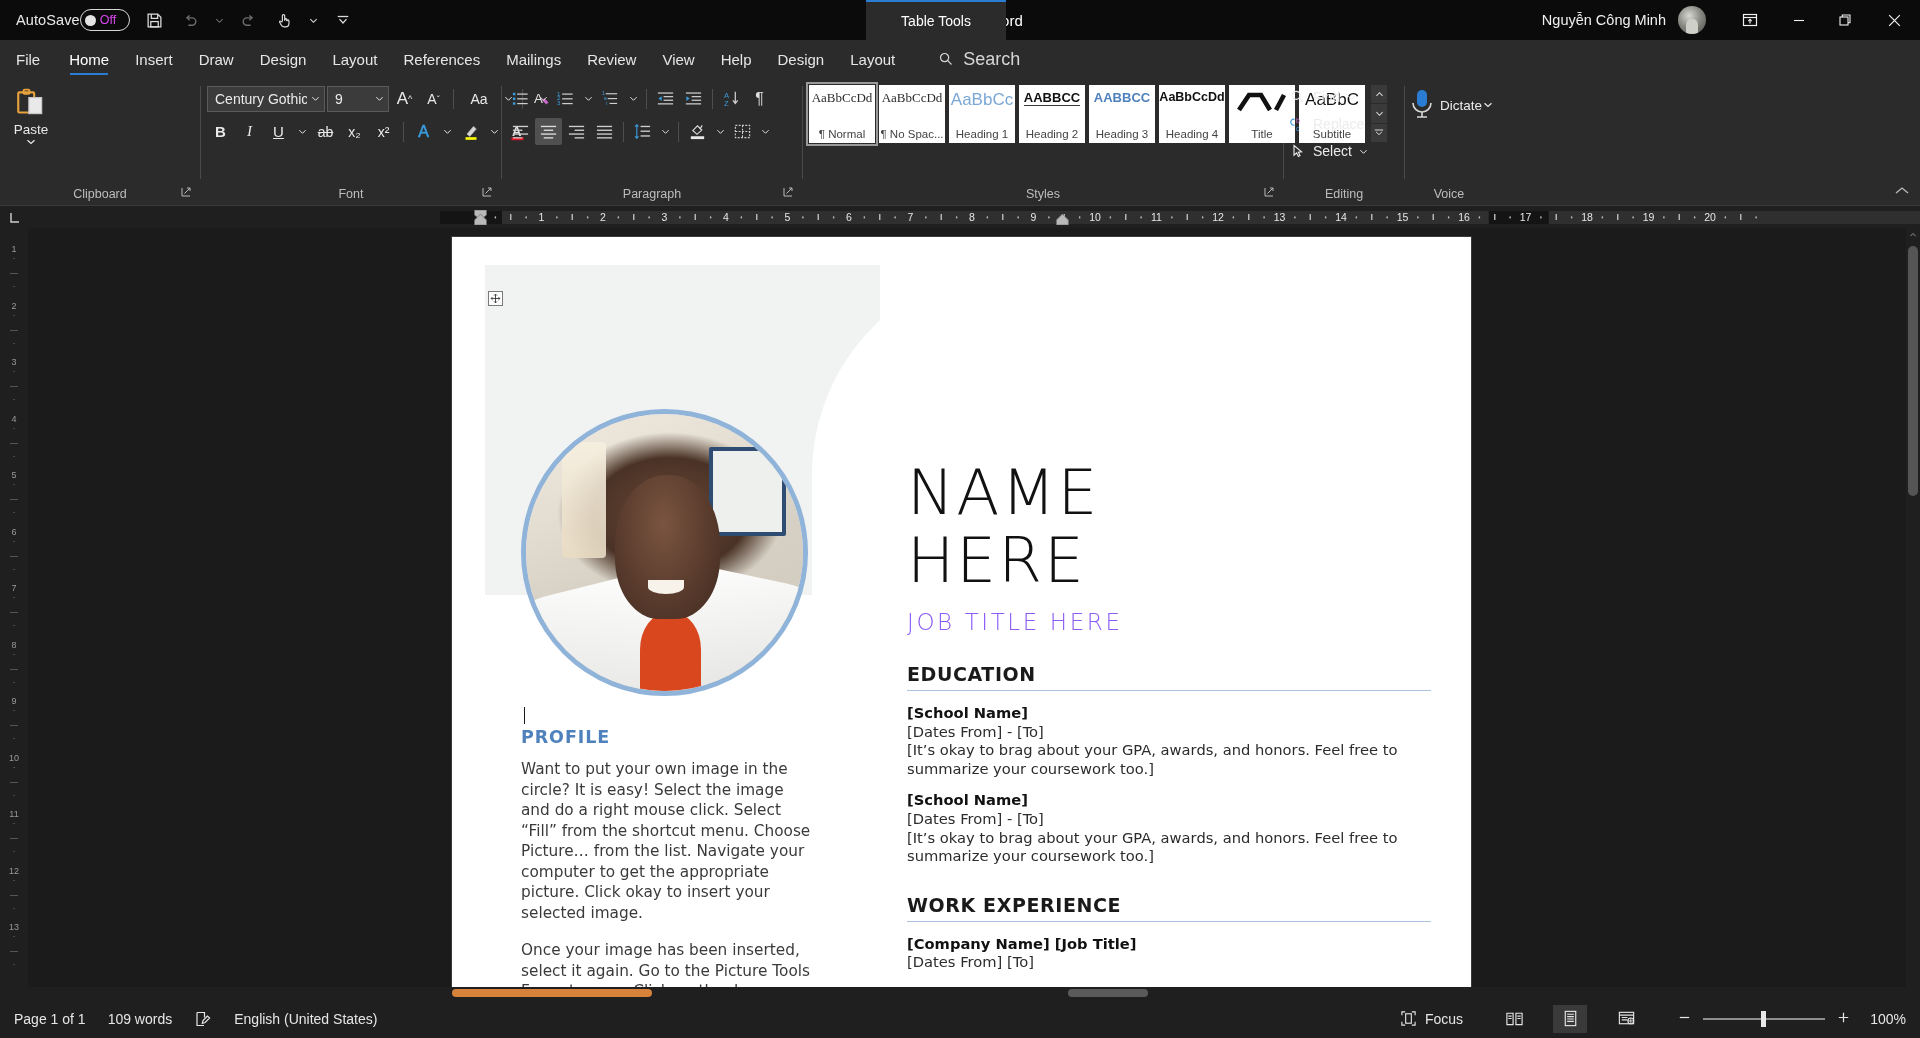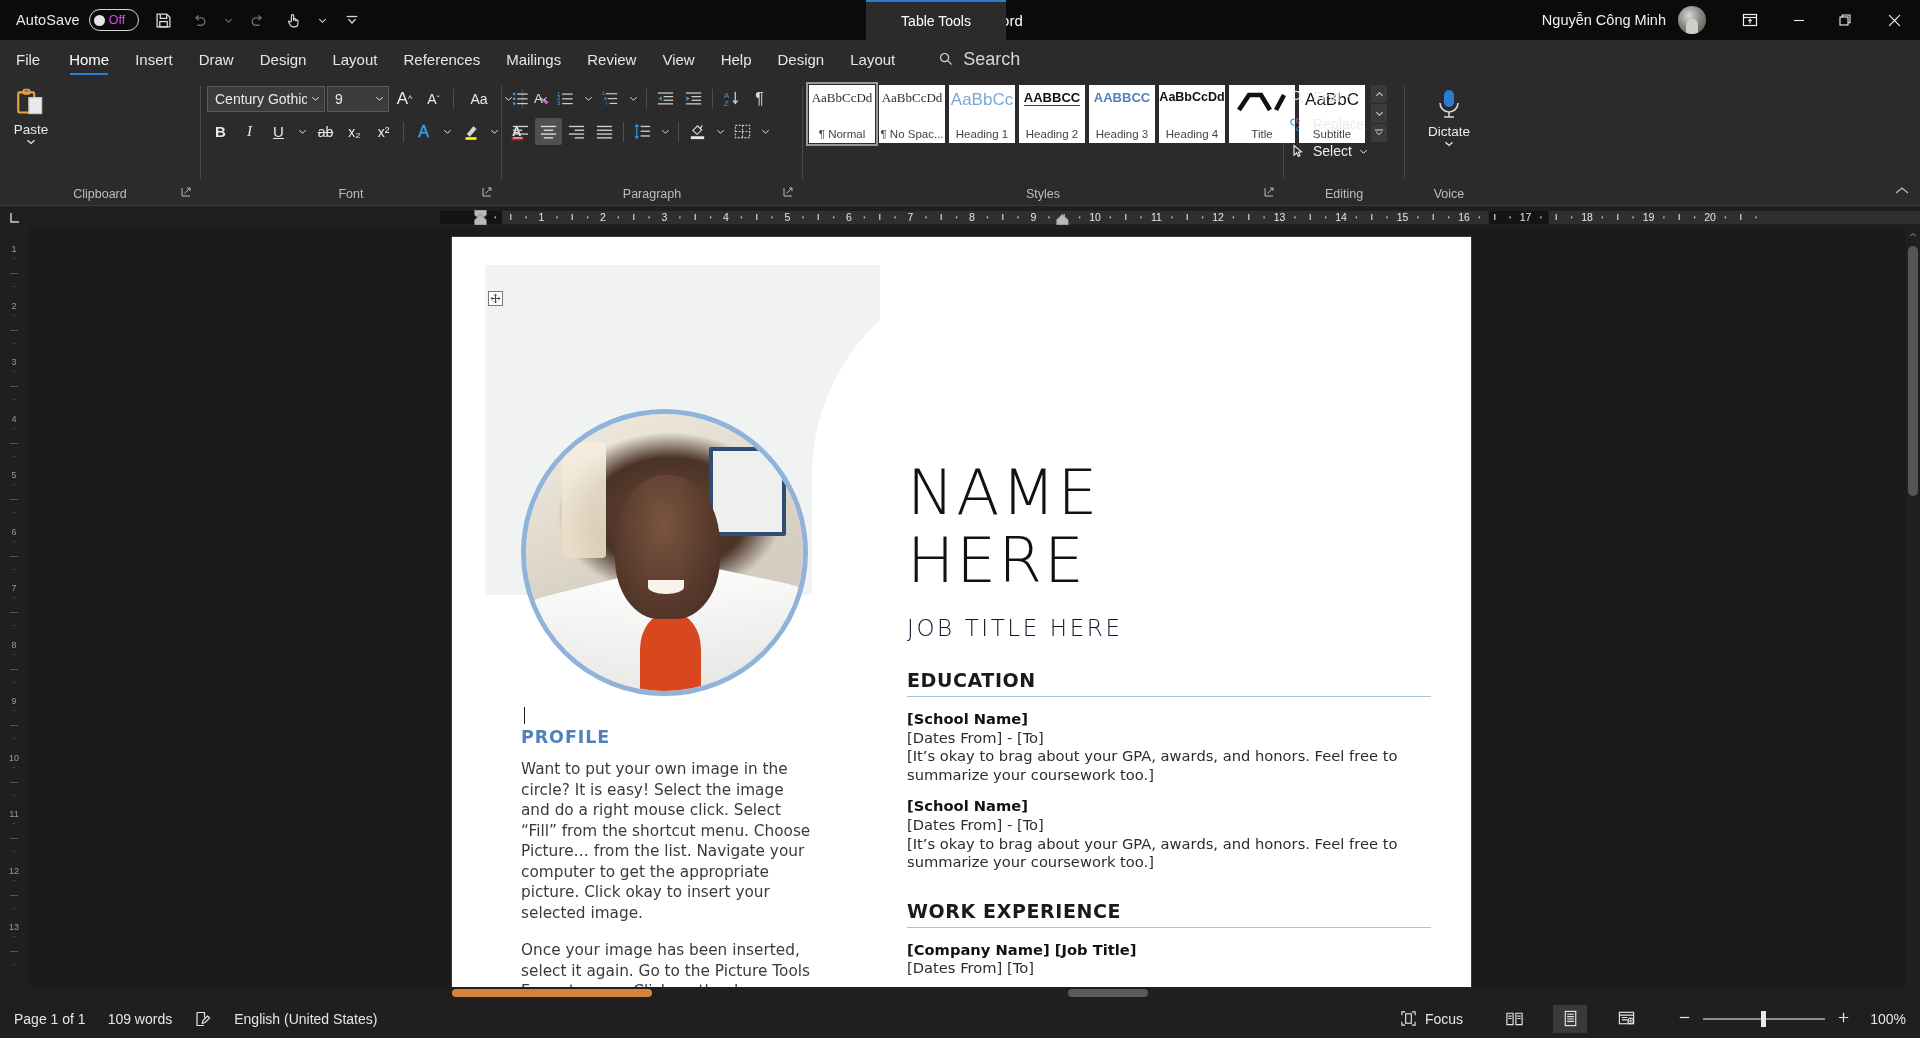--- a/index.html
+++ b/index.html
@@ -16,21 +16,21 @@
     position: relative;
     height: 40px;
     background: #0b0b0b;
     display: flex;
     align-items: center;
     color: #e8e8e8;
     font-size: 14.5px;
   }
   .qat { display: flex; align-items: center; gap: 2px; padding-left: 14px; height: 100%; }
   .autosave {
-    display: flex; align-items: center; gap: 9px;
+    display: flex; align-items: center; gap: 0;
     padding: 0 6px 0 2px; height: 32px;
   }
   .autosave .lbl { font-size: 14.5px; color: #e9e9e9; letter-spacing: .1px; }
   .toggle {
     width: 50px; height: 22px; border-radius: 11px;
     border: 1.3px solid #d8d8d8; display: flex; align-items: center;
     padding: 0 4px; gap: 4px; background: transparent;
   }
   .toggle .knob { width: 11px; height: 11px; border-radius: 50%; background: #e4e4e4; }
   .toggle .off { font-size: 12.5px; color: #d946ef; }
@@ -198,21 +198,21 @@
   .g-editing { width: 120px; }
   .edit-list { display: flex; flex-direction: column; gap: 3px; padding-left: 6px; }
   .edit-item {
     display: flex; align-items: center; gap: 7px; height: 24px;
     font-size: 14px; color: #ececec;
   }
 
   
   .g-voice { width: 88px; }
   .dictate {
-    width: 100%; display: flex; flex-direction: column; align-items: center;
+    width: 100%; display: flex; flex-direction: row; align-items: center;
     gap: 1px; color: #ececec; font-size: 13.5px; padding-top: 2px;
   }
 
   .ribbon-collapse {
     position: absolute; right: 10px; bottom: 4px; color: #bbb;
   }
 
   
   .rulerrow { height: 22px; background: #1f1f1f; display: flex; align-items: center; }
   .corner-tab {
@@ -319,22 +319,22 @@
     color: #3a3a3a; font-family: "DejaVu Sans", sans-serif;
   }
   .ptext p + p { margin-top: 17px; }
 
   .rcol { position: absolute; left: 455px; top: 222px; width: 560px; }
   .rname {
     font-size: 63px; line-height: 68px; letter-spacing: 2px;
     color: #111; font-family: "DejaVu Sans", sans-serif; font-weight: 300;
   }
   .rjob {
-    margin-top: 20px; font-size: 23px; letter-spacing: 2.6px;
-    color: #0f172a; font-family: "DejaVu Sans", sans-serif; font-weight: 300;
+    margin-top: 14px; font-size: 23px; letter-spacing: 2.6px;
+    color: #8b5cf6; font-family: "DejaVu Sans", sans-serif; font-weight: 300;
   }
   .sec-head {
     margin-top: 28px; font-size: 19px; letter-spacing: .6px;
     color: #1a1a1a; font-weight: bold; font-family: "DejaVu Sans", sans-serif;
     padding-bottom: 5px; border-bottom: 1.4px solid #a9c2dd; width: 524px;
   }
   .entry { margin-top: 13px; font-size: 14.7px; line-height: 18.6px;
     color: #2c2c2c; font-family: "DejaVu Sans", sans-serif; }
   .entry .b { font-weight: bold; color: #111; }
 

